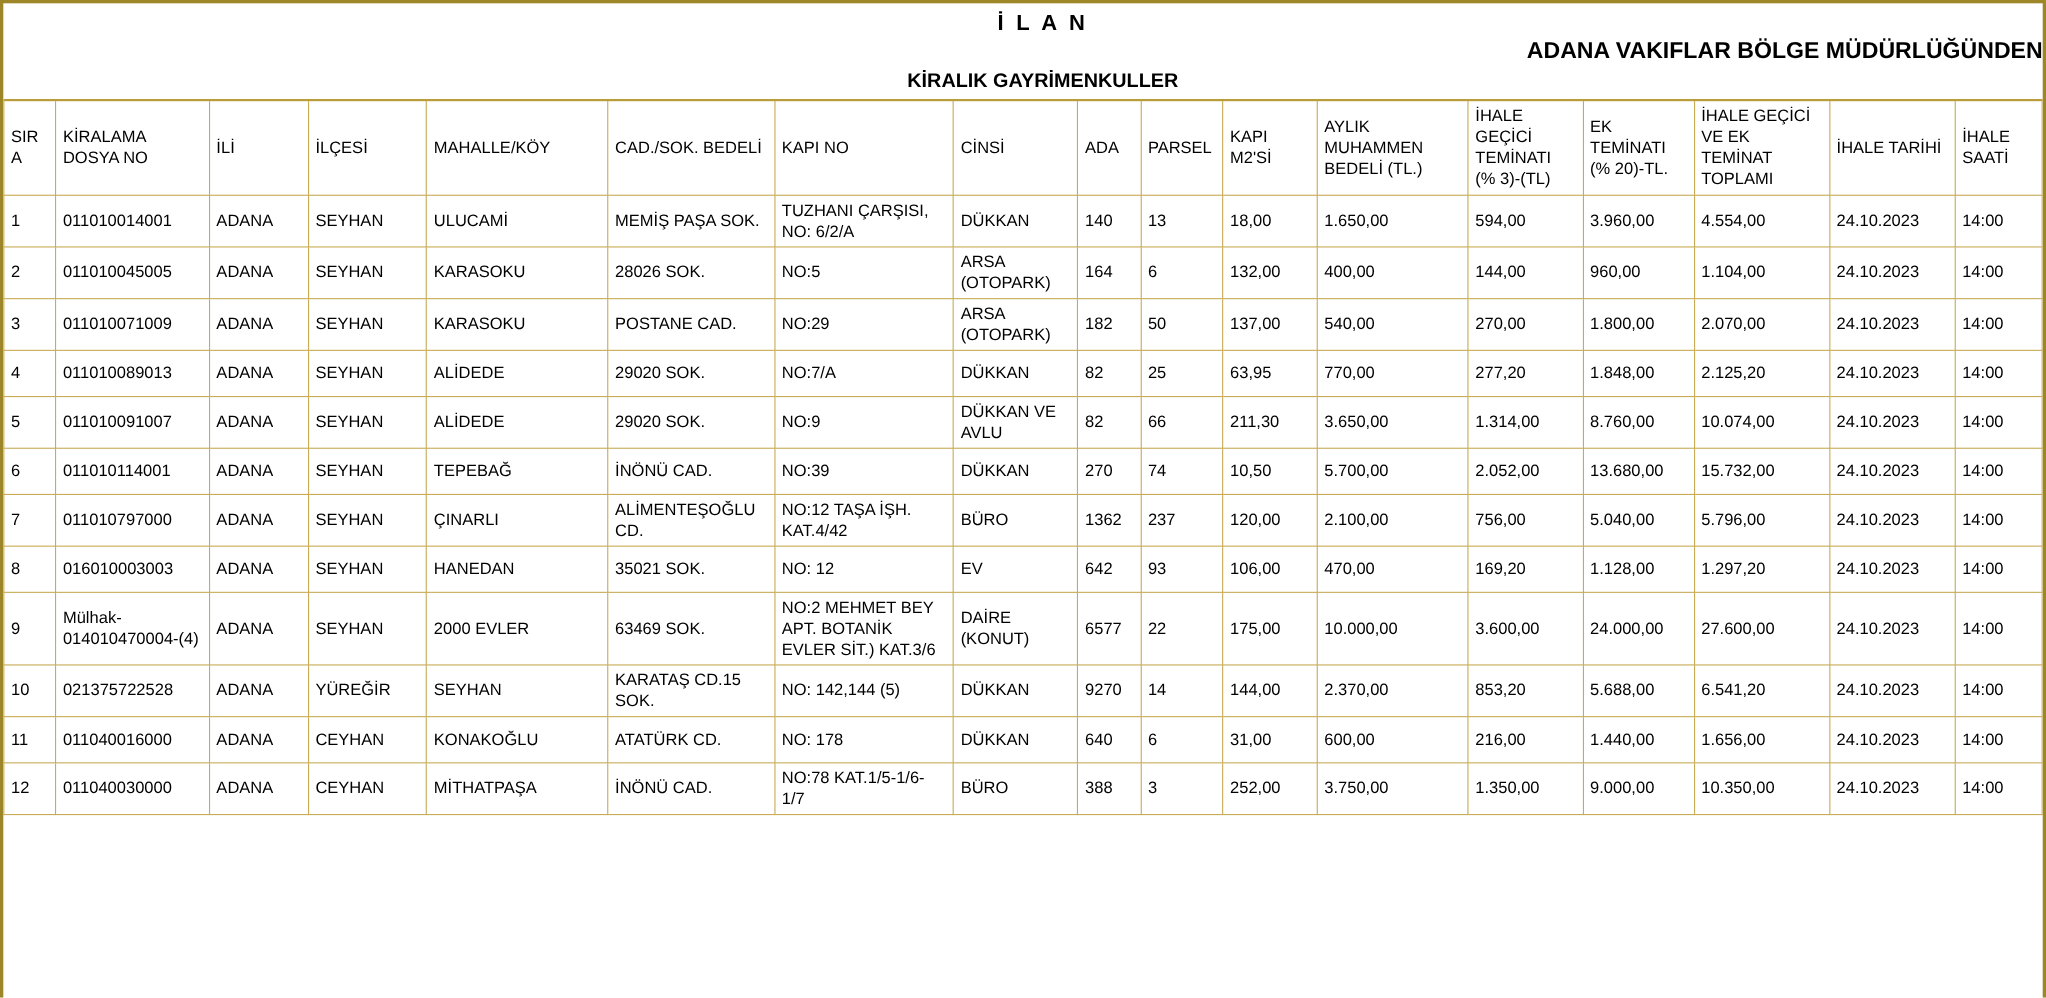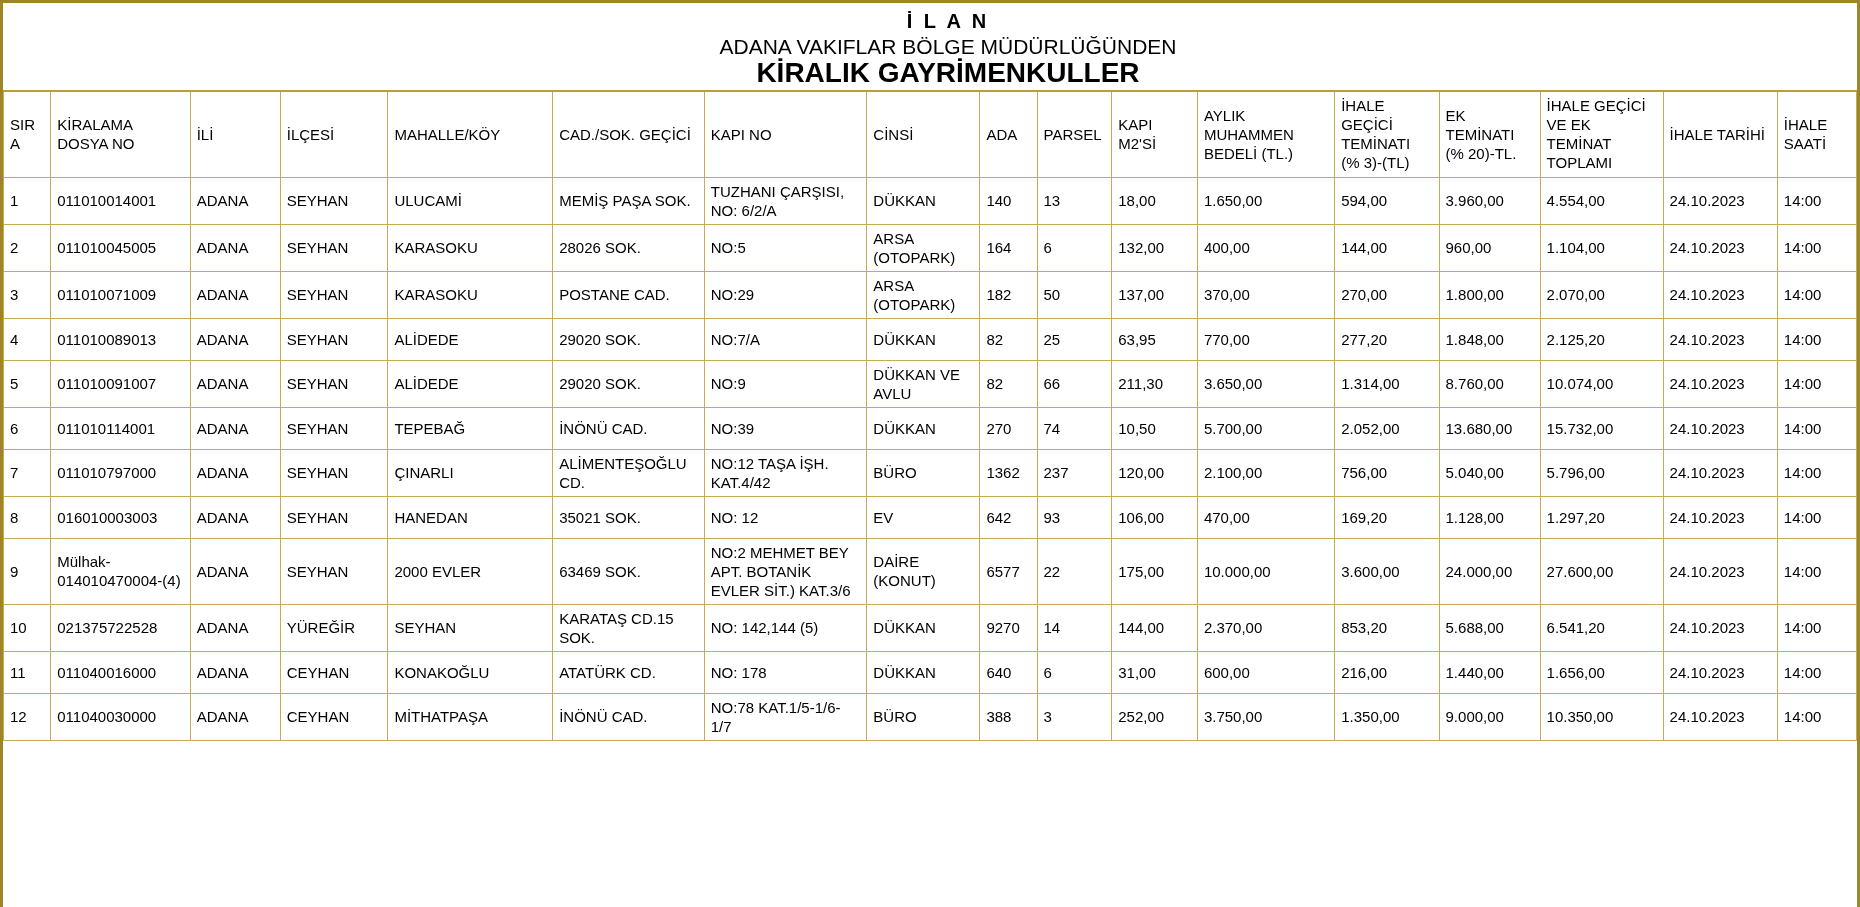--- a/index.html
+++ b/index.html
@@ -37,25 +37,26 @@
   }
   .title-line-1 {
     font-size: 20px;
     font-weight: bold;
     letter-spacing: 3px;
     line-height: 25px;
     white-space: pre;
   }
   .title-line-2 {
     font-size: 21px;
-    font-weight: normal;
+    font-weight: bold;
     line-height: 26px;
+    text-align: right;
   }
   .title-line-3 {
-    font-size: 28px;
+    font-size: 18px;
     font-weight: bold;
     line-height: 26px;
   }
 
   
   .table-wrap {
     flex: 1 1 auto;
     overflow: hidden;
   }
   table.grid {
@@ -143,21 +144,21 @@
           <col class="c-tarih">
           <col class="c-saat">
       </colgroup>
       <thead>
         <tr>
           <th>SIRA</th>
           <th>KİRALAMA DOSYA NO</th>
           <th>İLİ</th>
           <th>İLÇESİ</th>
           <th>MAHALLE/KÖY</th>
-          <th>CAD./SOK. GEÇİCİ</th>
+          <th>CAD./SOK. BEDELİ</th>
           <th>KAPI NO</th>
           <th>CİNSİ</th>
           <th>ADA</th>
           <th>PARSEL</th>
           <th>KAPI M2'Sİ</th>
           <th>AYLIK MUHAMMEN BEDELİ (TL.)</th>
           <th>İHALE GEÇİCİ TEMİNATI (% 3)-(TL)</th>
           <th>EK TEMİNATI (% 20)-TL.</th>
           <th>İHALE GEÇİCİ  VE EK TEMİNAT TOPLAMI</th>
           <th>İHALE TARİHİ</th>
@@ -208,21 +209,21 @@
             <td>011010071009</td>
             <td>ADANA</td>
             <td>SEYHAN</td>
             <td>KARASOKU</td>
             <td>POSTANE CAD.</td>
             <td>NO:29</td>
             <td>ARSA (OTOPARK)</td>
             <td>182</td>
             <td>50</td>
             <td class="low">137,00</td>
-            <td>370,00</td>
+            <td>540,00</td>
             <td class="low">270,00</td>
             <td class="low">1.800,00</td>
             <td class="low">2.070,00</td>
             <td>24.10.2023</td>
             <td>14:00</td>
           </tr>
           <tr>
             <td>4</td>
             <td>011010089013</td>
             <td>ADANA</td>

